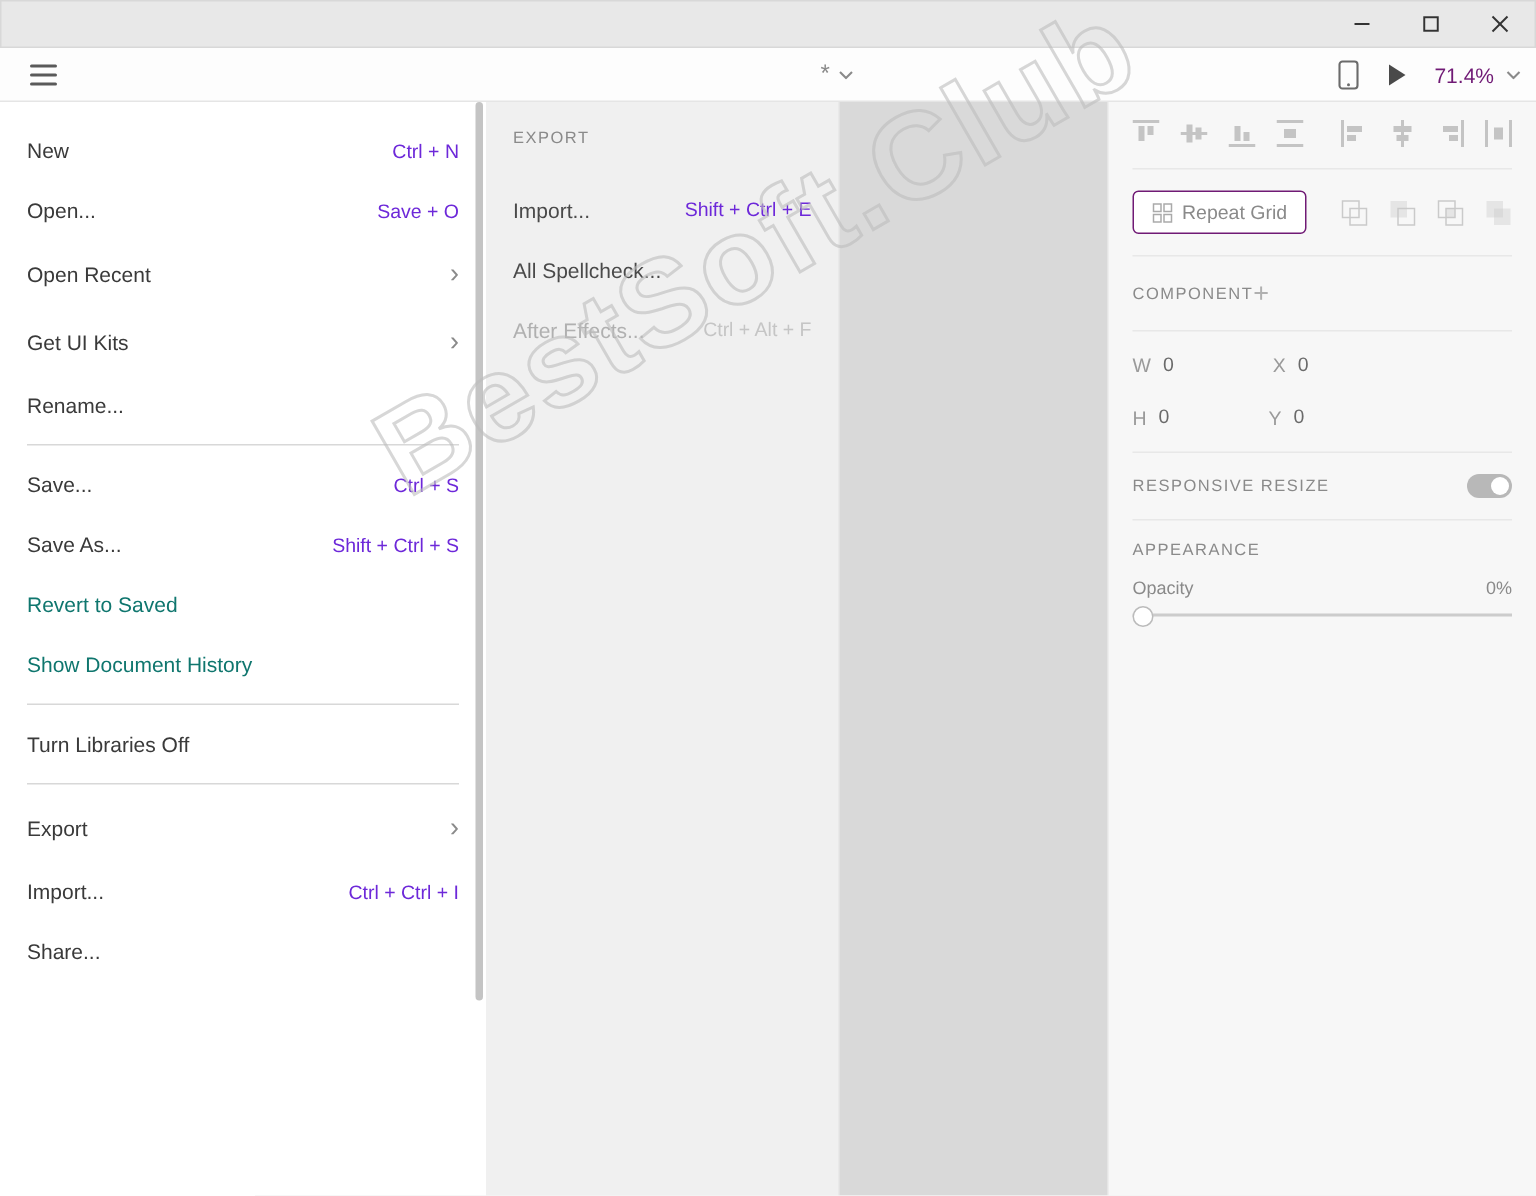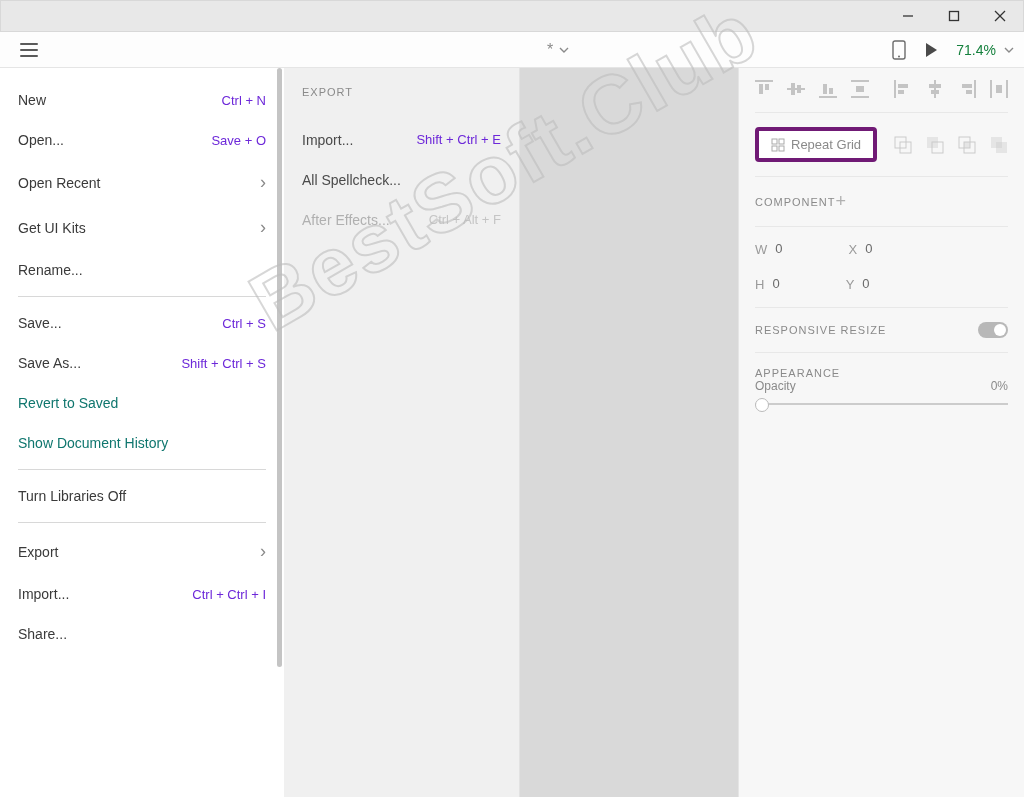--- a/index.html
+++ b/index.html
@@ -3,55 +3,55 @@
 <meta charset="utf-8">
 <style>
 *{box-sizing:border-box;margin:0;padding:0;font-family:-apple-system,BlinkMacSystemFont,'Segoe UI',sans-serif}
 body{width:1024px;height:797px;background:#f5f5f5;overflow:hidden;position:relative}
 .titlebar{height:32px;background:#e8e8e8;display:flex;justify-content:flex-end;align-items:center;border:1px solid #d8d8d8}
 .winbtn{width:46px;height:30px;display:flex;align-items:center;justify-content:center;color:#333;font-size:14px}
 .topbar{height:36px;background:#fdfdfd;border-bottom:1px solid #e5e5e5;display:flex;align-items:center;padding:0 10px}
 .hamburger{width:26px;height:26px;display:flex;flex-direction:column;justify-content:center;gap:4px;padding:4px;margin-left:6px}
 .hamburger span{height:2px;background:#5a5a5a;border-radius:1px}
 .topbar-right{margin-left:auto;display:flex;align-items:center;gap:18px;color:#6b6b6b}
-.zoom{display:flex;align-items:center;gap:8px;color:#15803d;font-size:14px}
+.zoom{display:flex;align-items:center;gap:8px;color:#701a75;font-size:14px}
 .doc-ind{margin-left:505px;color:#8a8a8a;display:flex;align-items:center;gap:6px;font-size:16px}
 .main{display:flex;height:calc(100% - 68px)}
-.menu{width:284px;background:#fff;padding:12px 18px 12px 18px;overflow-y:auto;position:relative}
+.menu{width:324px;background:#fff;padding:12px 18px 12px 18px;overflow-y:auto;position:relative}
 .scroll-track{position:absolute;right:2px;top:0;bottom:130px;width:5px}
 .scroll-thumb{background:#c4c4c4;width:100%;height:100%;border-radius:3px}
 .menu-item{display:flex;justify-content:space-between;align-items:center;padding:12px 0;font-size:14px;color:#3a3a3a}
 .menu-item.disabled{color:#0f766e}
 .shortcut{color:#6d28d9;font-size:13px}
 .divider{height:1px;background:#d8d8d8;margin:6px 0}
 .chev{color:#8a8a8a;font-size:18px;font-weight:300}
 .submenu{width:236px;background:#f0f0f0;padding:18px 18px;border-right:1px solid #e2e2e2}
 .sub-title{font-size:11px;letter-spacing:1px;color:#8a8a8a;text-transform:uppercase;margin-bottom:22px}
 .sub-item{display:flex;justify-content:space-between;padding:12px 0;font-size:14px;color:#4a4a4a}
 .sub-item.disabled{color:#b0b0b0}
 .sub-item.disabled .shortcut{color:#c5c5c5}
 .canvas{flex:1;background:#d9d9d9}
 .props{width:286px;background:#f7f7f7;border-left:1px solid #e5e5e5;padding:12px 16px;overflow:hidden}
 .prop-border{border-bottom:1px solid #e8e8e8;padding-bottom:14px;margin-bottom:14px}
 .align-row{display:flex;justify-content:space-between;align-items:center}
 .align-group{display:flex;gap:14px}
 .align-ic{width:18px;height:18px;opacity:.45}
 .repeat-row{display:flex;align-items:center;justify-content:space-between}
-.repeat-btn{border:4px solid #701a75;background:#fff;padding:6px 12px;border-radius:4px;font-size:13px;color:#8a8a8a;display:flex;align-items:center;gap:6px}
+.repeat-btn{border:1px solid #701a75;background:#fff;padding:6px 12px;border-radius:4px;font-size:13px;color:#8a8a8a;display:flex;align-items:center;gap:6px}
 .bool-group{display:flex;gap:14px}
 .bool-ic{width:18px;height:18px;opacity:.4}
 .sect-head{display:flex;justify-content:flex-start;align-items:center;font-size:11px;letter-spacing:1px;color:#8a8a8a}
 .plus{color:#b0b0b0;font-size:18px;font-weight:300}
 .dims{display:flex;gap:26px;flex-wrap:wrap;margin-top:10px}
 .dim{display:flex;align-items:center;gap:8px;font-size:13px;color:#9a9a9a}
 .dim .v{color:#6a6a6a;padding-bottom:2px}
 .toggle{width:30px;height:16px;background:#b8b8b8;border-radius:10px;position:relative}
 .toggle::after{content:'';position:absolute;right:2px;top:2px;width:12px;height:12px;background:#fff;border-radius:50%}
 .row-between{display:flex;justify-content:space-between;align-items:center}
-.opacity-row{font-size:12px;color:#8a8a8a;}
+.opacity-row{font-size:12px;color:#8a8a8a;margin-top:12px}
 .slider{height:2px;background:#ccc;margin-top:10px;position:relative}
 .slider::before{content:'';position:absolute;left:0;top:-5px;width:12px;height:12px;background:#fff;border:1px solid #bbb;border-radius:50%}
 svg{display:block}
 .watermark{position:absolute;left:220px;top:120px;font-size:82px;font-weight:700;color:transparent;-webkit-text-stroke:2px #bdbdbd;transform:rotate(-30deg);pointer-events:none;letter-spacing:2px;opacity:.6}
 </style>
 </head>
 <body>
 
 <div class="titlebar">
   <div class="winbtn">

